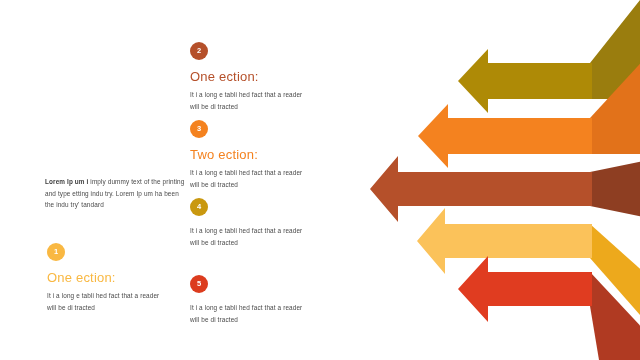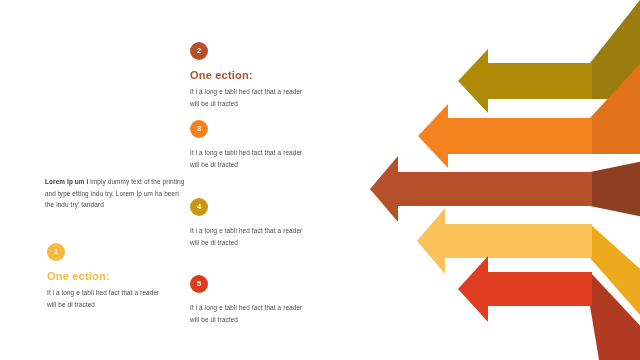--- a/index.html
+++ b/index.html
@@ -65,22 +65,22 @@
     align-items: center;
     justify-content: center;
     color: #ffffff;
     font-size: 7.5px;
     font-weight: bold;
     line-height: 1;
     margin-bottom: 9px;
   }
   .step-title {
     margin: 0 0 5px 0;
-    font-size: 11px;
-    font-weight: bold;
+    font-size: 13px;
+    font-weight: normal;
     letter-spacing: 0.2px;
   }
   .step-body {
     margin: 0;
     font-size: 6.4px;
     line-height: 11.6px;
     color: #4a4a4a;
     letter-spacing: 0.12px;
   }
 
@@ -128,20 +128,21 @@
   </div>
 
   <div class="text-block step-block step-2">
     <div class="step-badge" style="background: rgb(181, 80, 42);">2</div>
     <h3 class="step-title" style="color: rgb(181, 80, 42);">One  ection:</h3>
     <p class="step-body">It i  a long e tabli hed fact that a reader will be di tracted</p>
   </div>
 
   <div class="text-block step-block step-3">
     <div class="step-badge" style="background: rgb(244, 130, 31);">3</div>
+    <h3 class="step-title" style="color: rgb(244, 130, 31);">Two  ection:</h3>
     <p class="step-body">It i  a long e tabli hed fact that a reader will be di tracted</p>
   </div>
 
   <div class="text-block step-block step-4">
     <div class="step-badge" style="background: rgb(201, 152, 15);">4</div>
     <p class="step-body">It i  a long e tabli hed fact that a reader will be di tracted</p>
   </div>
 
   <div class="text-block step-block step-5">
     <div class="step-badge" style="background: rgb(220, 60, 30);">5</div>

